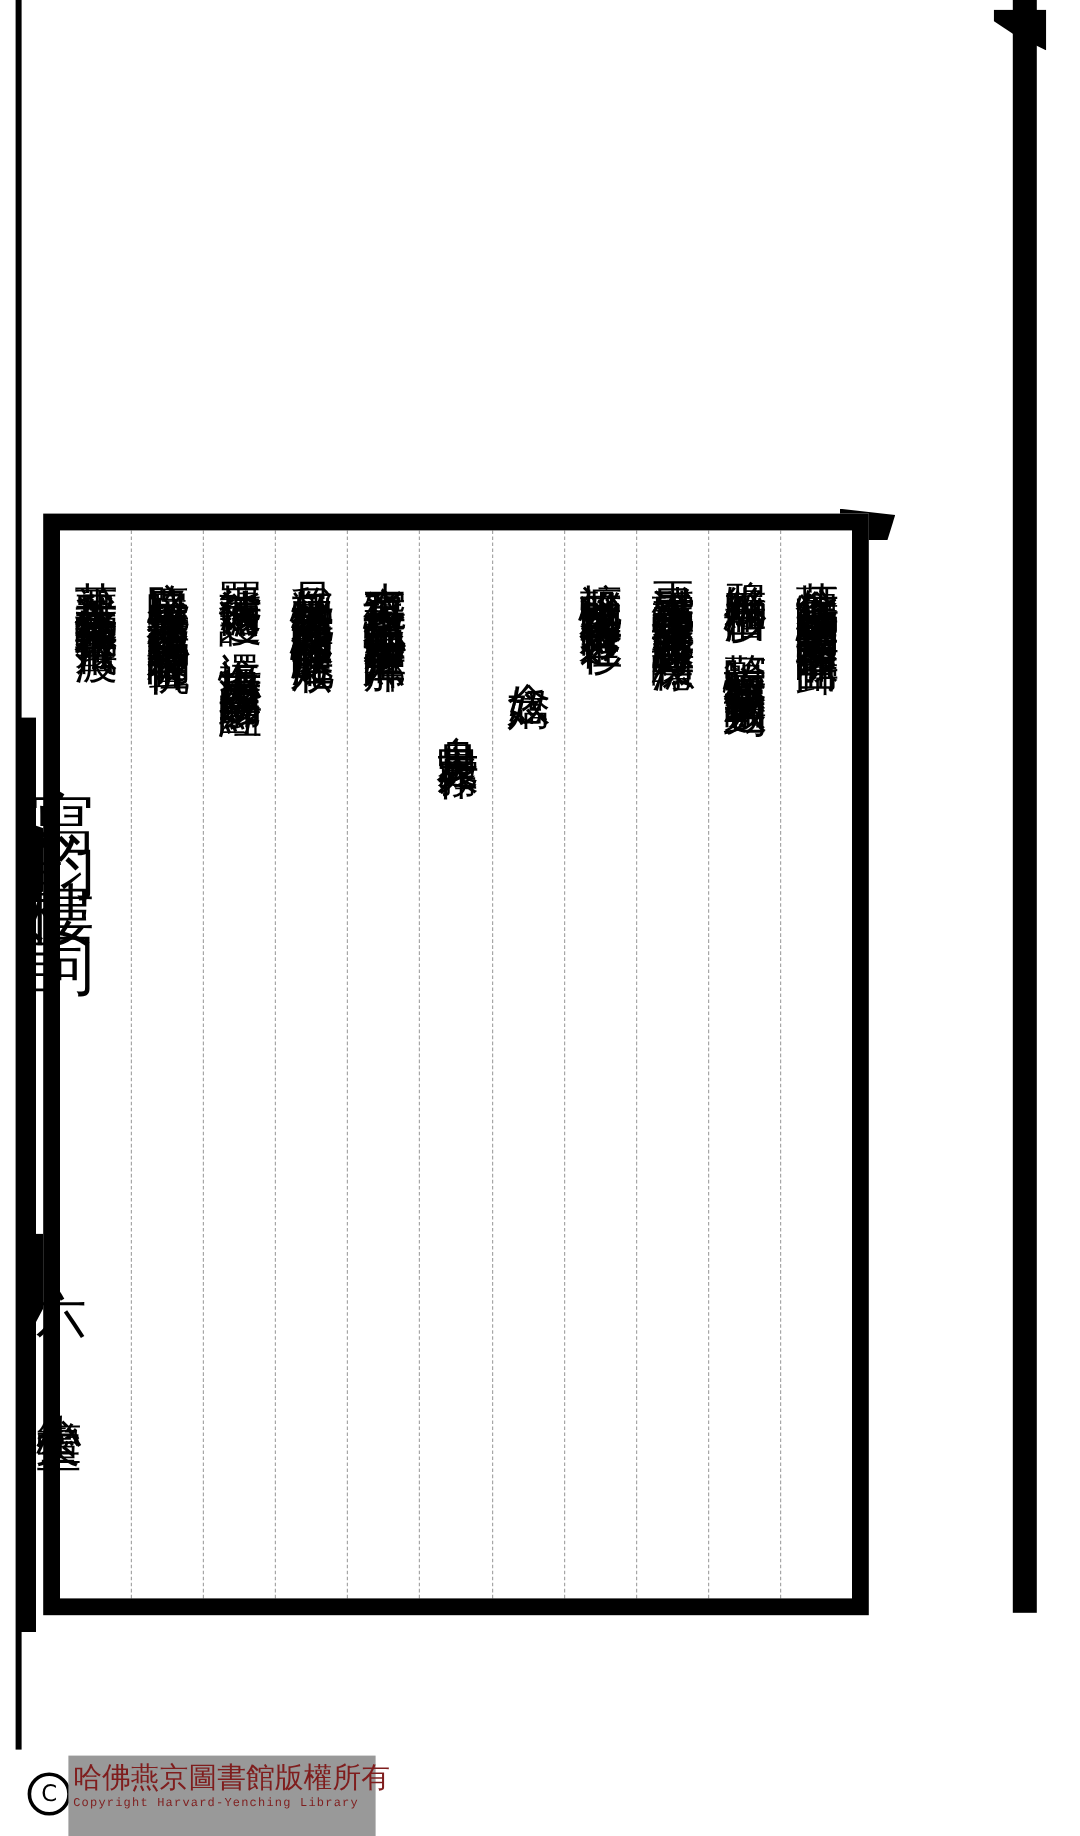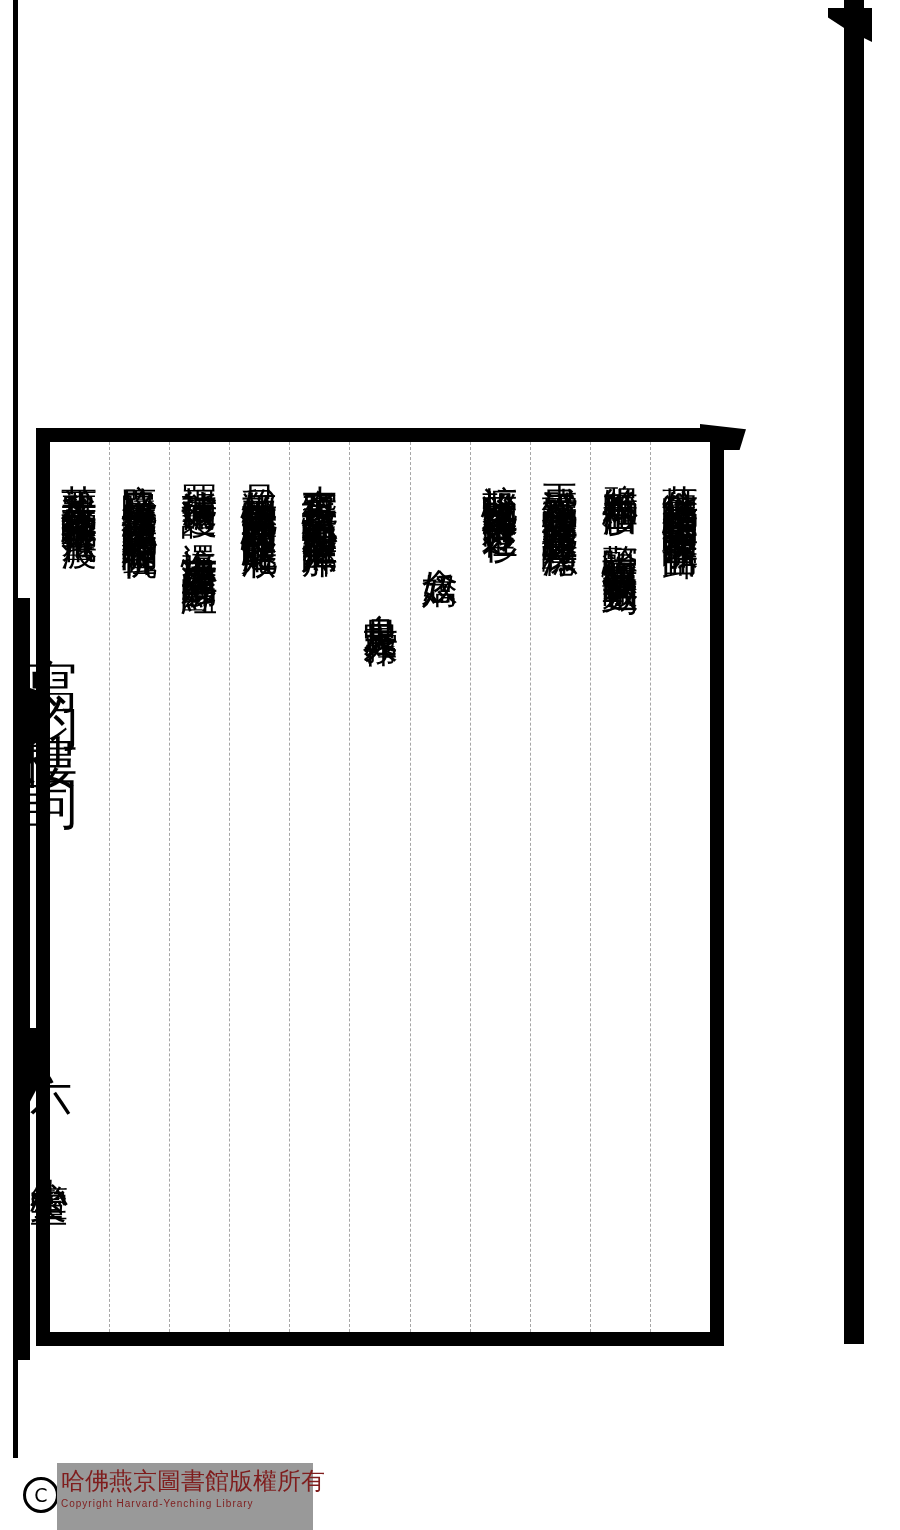--- a/index.html
+++ b/index.html
@@ -63,21 +63,21 @@
   .stamp-block{
     position:absolute;left:57px;top:1463px;width:256px;height:76px;
     background:#999999;color:#7f1d1d;box-sizing:border-box;padding:2px 4px 0 4px;
   }
   .stamp-cn{
     font-size:24px;letter-spacing:0px;white-space:nowrap;line-height:32px;
     font-family:"DejaVu Serif","Liberation Serif",serif;
   }
   .stamp-en{
     font-size:10px;letter-spacing:1px;white-space:nowrap;line-height:14px;
-    font-family:Liberation Sans, sans-serif;
+    font-family:Liberation Mono, monospace;
   }
 </style>
 </head>
 <body>
 
 <div id="stage">
 
   <div class="left-edge-line"></div>
   <div class="left-smear"></div>
   <div class="left-triangle"></div>

